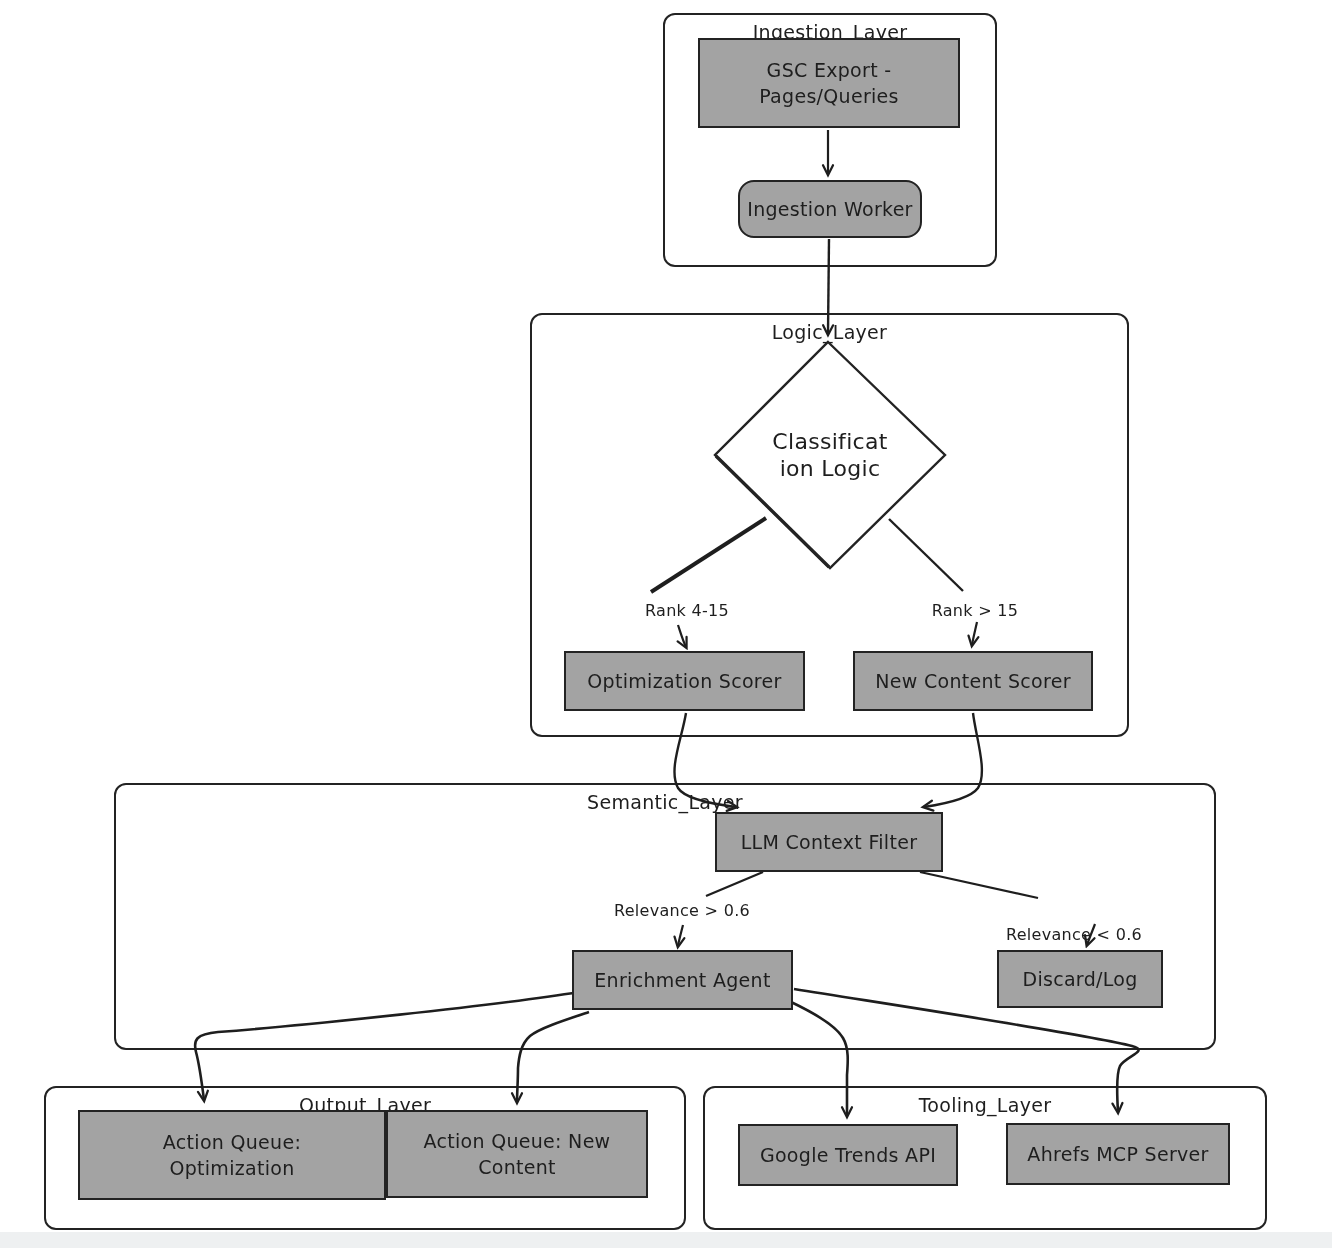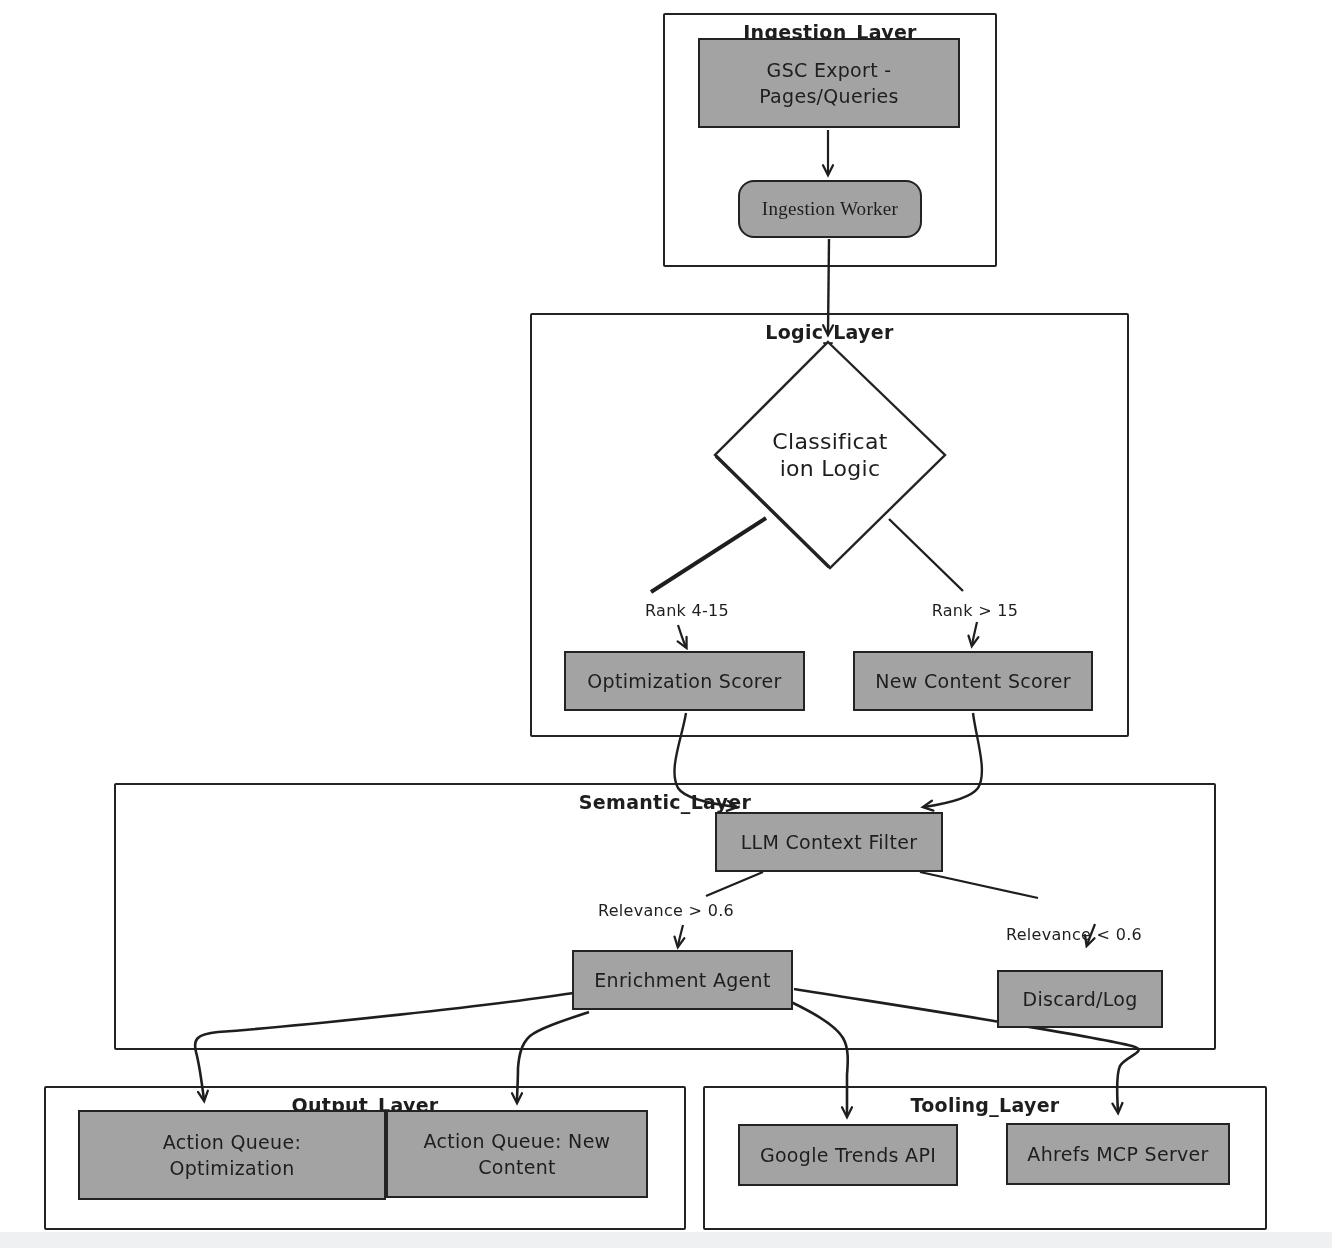--- a/index.html
+++ b/index.html
@@ -11,23 +11,22 @@
     font-family:"DejaVu Sans", sans-serif;
     color:#1e1e1e;
   }
   .footer-strip{
     position:absolute;left:0;right:0;bottom:0;height:16px;
     background:#eef0f1;
   }
   .layer{
     position:absolute;
     border:2px solid #232323;
-    border-radius:2px;
+    border-radius:12px;
     background:transparent;
-    font-weight:bold;
   }
   .layer-label{
     position:absolute;top:6px;left:0;right:0;
     text-align:center;
     font-size:19px;
     letter-spacing:.3px;
     white-space:nowrap;
     color:#1e1e1e;
   }
   .node{
@@ -35,21 +34,21 @@
     border:2px solid #232323;
     background:#a3a3a3;
     display:flex;flex-direction:column;
     align-items:center;justify-content:center;
     text-align:center;
     font-size:19px;
     line-height:26px;
     letter-spacing:.3px;
     box-sizing:border-box;
   }
-  .node.rounded{border-radius:16px;font-family:Liberation Serif, serif;}
+  .node.rounded{border-radius:16px;}
   .node .l{display:block;white-space:nowrap;}
   .diamond-text{
     position:absolute;
     display:flex;flex-direction:column;
     align-items:center;justify-content:center;
     text-align:center;
     font-size:22px;line-height:27px;letter-spacing:.3px;
   }
   .edge-label{
     position:absolute;
@@ -148,28 +147,28 @@
   </div>
 
   <div class="node" style="left:853px;top:651px;width:240px;height:60px;align-items:center;">
     <span class="l">New Content Scorer</span>
   </div>
 
   <div class="node" style="left:715px;top:812px;width:228px;height:60px;">
     <span class="l">LLM Context Filter</span>
   </div>
 
-  <div class="edge-label" style="left:666px;top:910px;">Relevance &gt; 0.6</div>
+  <div class="edge-label" style="left:682px;top:910px;">Relevance &gt; 0.6</div>
   <div class="edge-label" style="left:1074px;top:910px;margin-top:24px;">Relevance &lt; 0.6</div>
 
   <div class="node" style="left:572px;top:950px;width:221px;height:60px;">
     <span class="l">Enrichment Agent</span>
   </div>
 
-  <div class="node" style="left:997px;top:950px;width:166px;height:58px;margin-top:20px;">
+  <div class="node" style="left:997px;top:950px;width:166px;height:58px;">
     <span class="l">Discard/Log</span>
   </div>
 
   <div class="node" style="left:78px;top:1110px;width:308px;height:90px;">
     <span class="l">Action Queue:</span>
     <span class="l">Optimization</span>
   </div>
 
   <div class="node" style="left:386px;top:1110px;width:262px;height:88px;align-items:center;">
     <span class="l">Action Queue: New</span>

